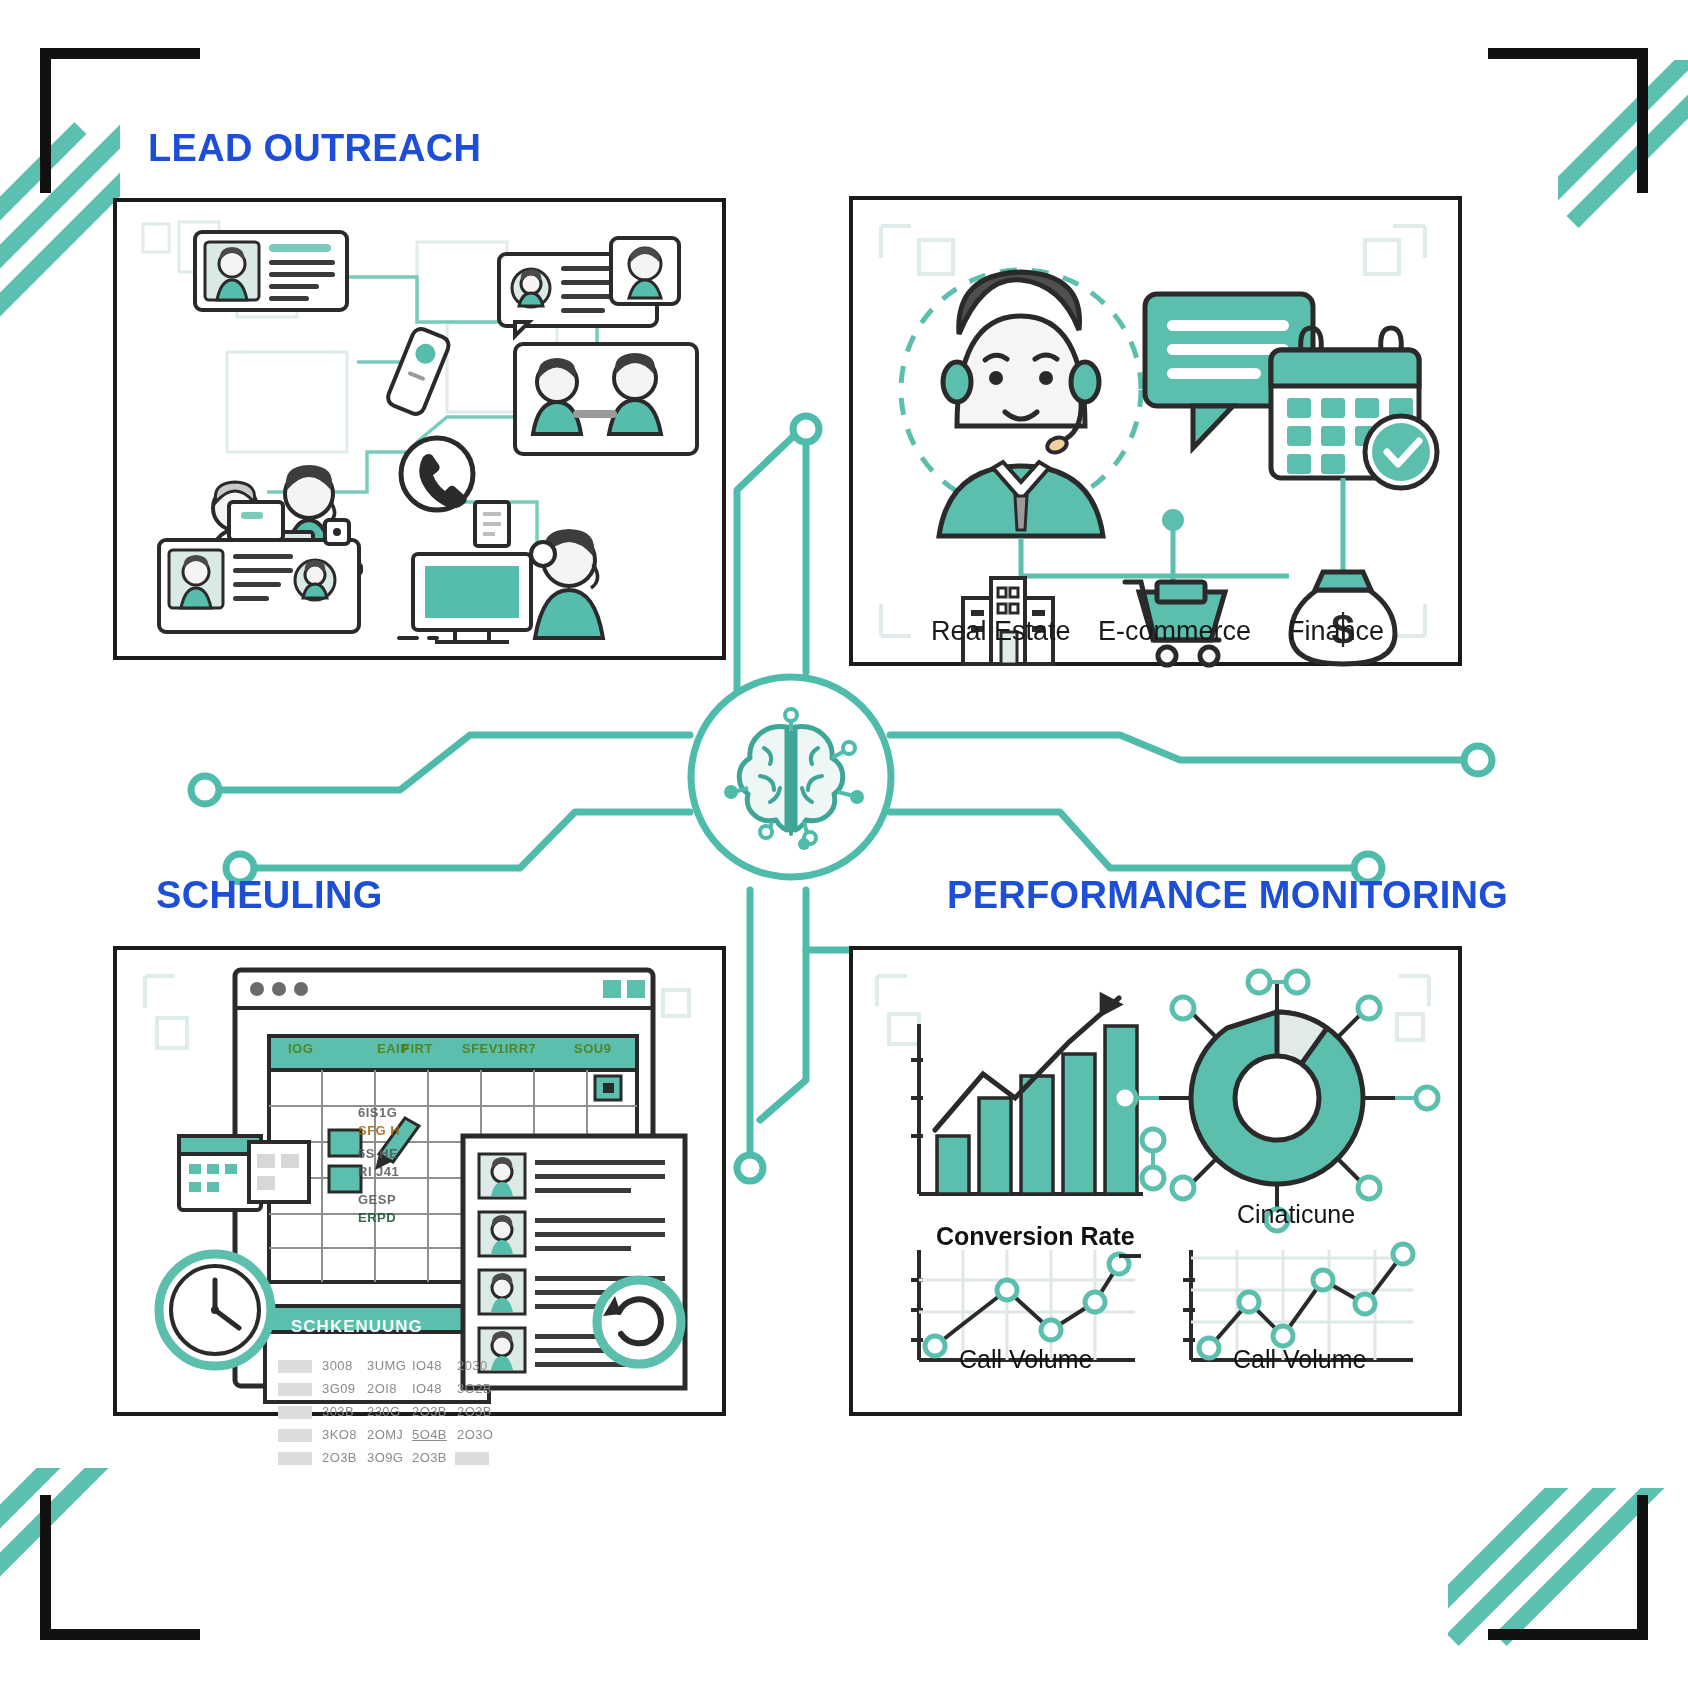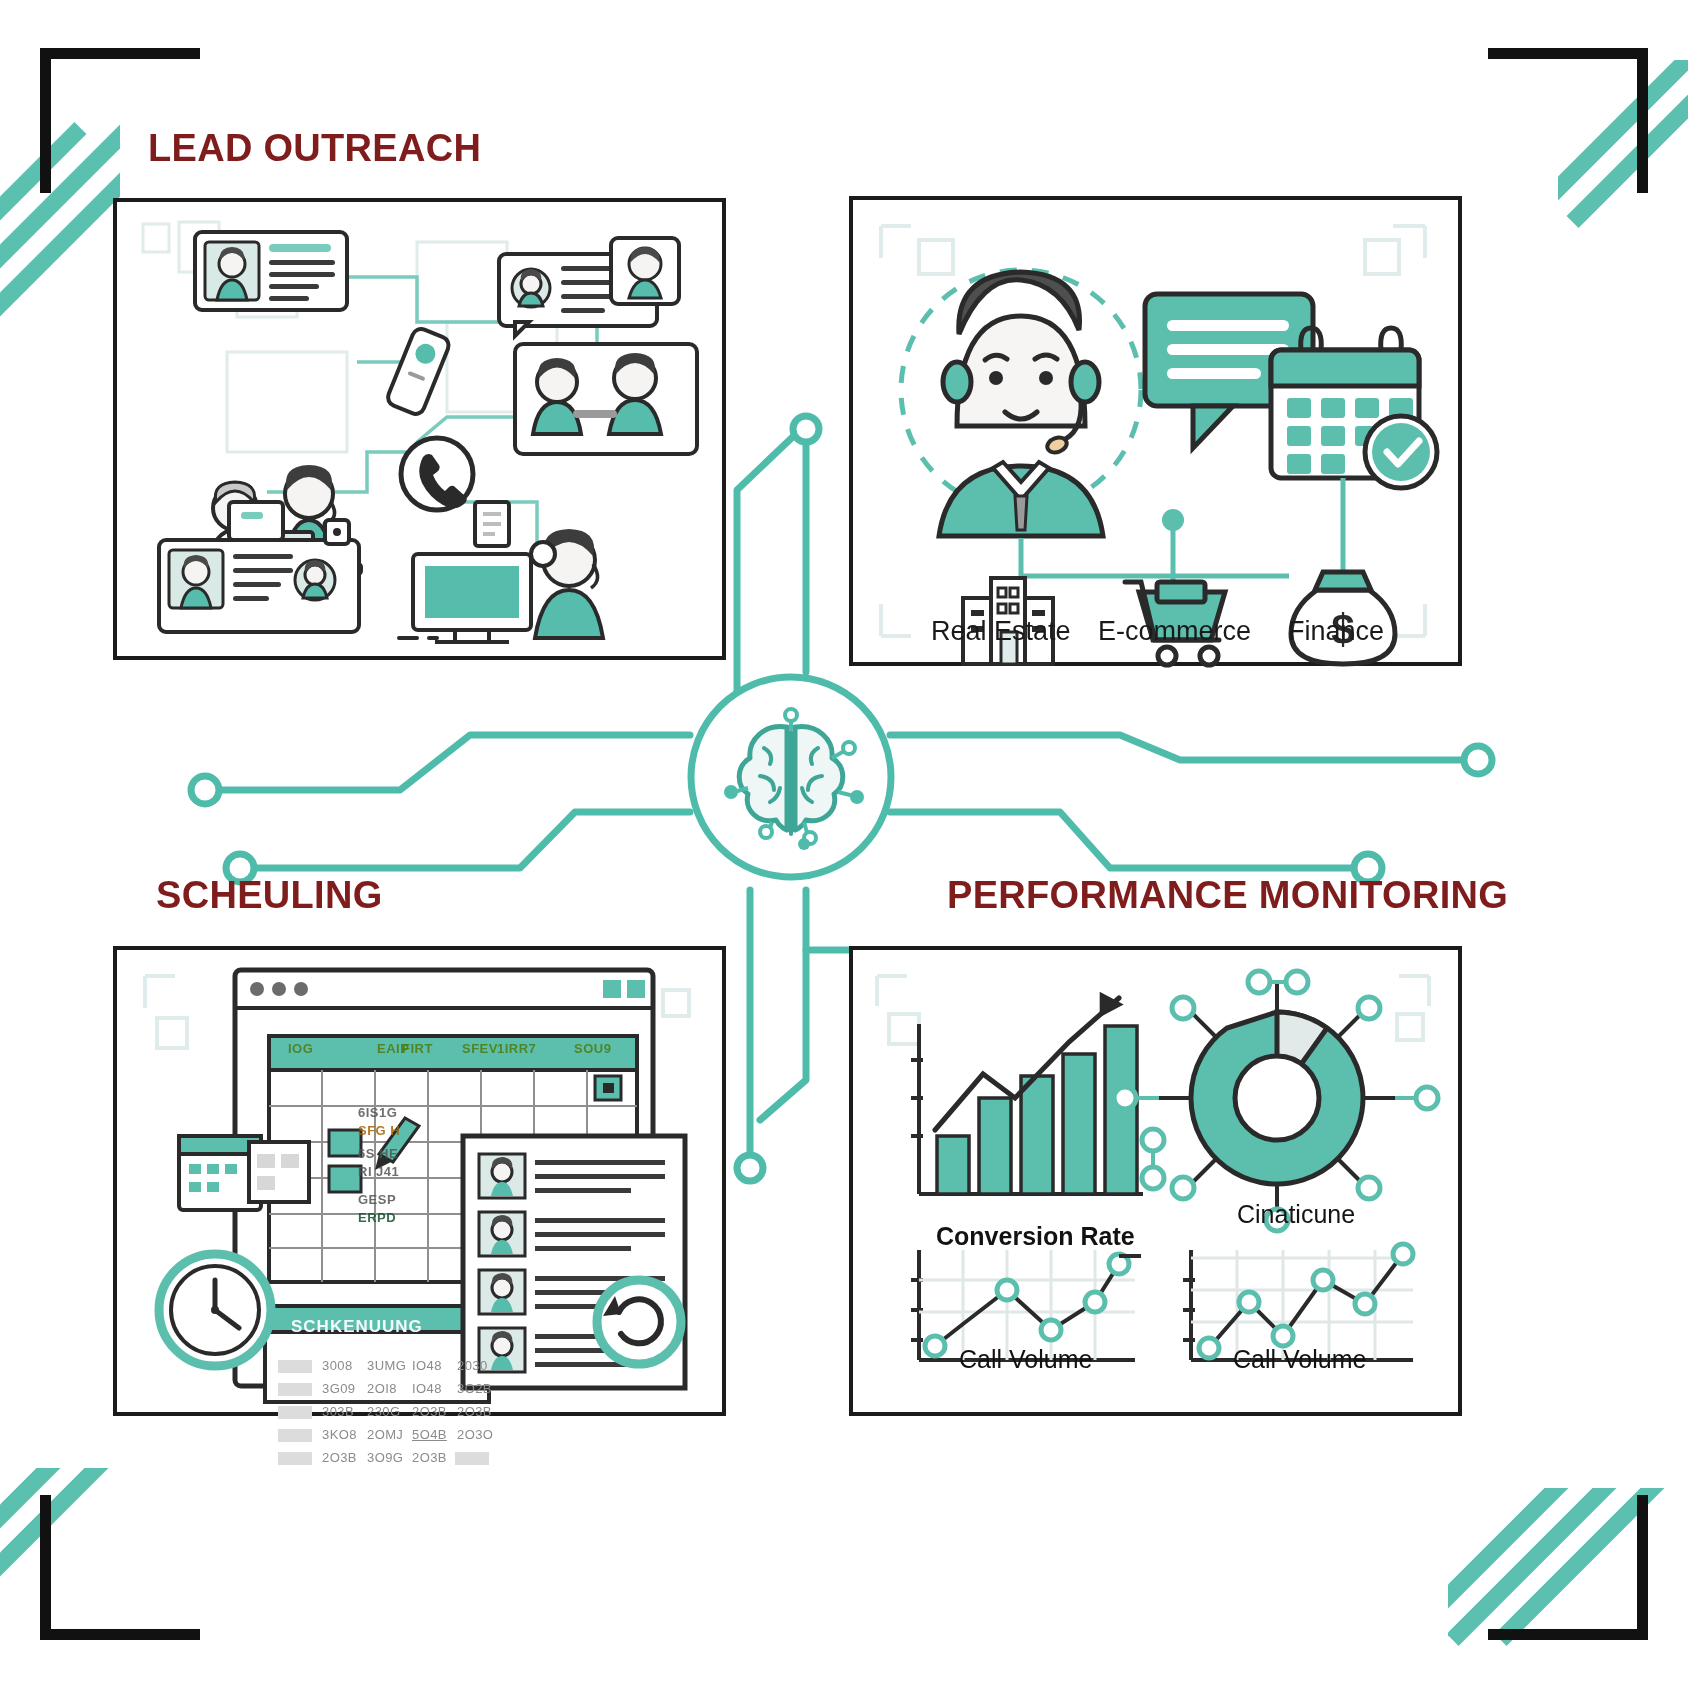--- a/index.html
+++ b/index.html
@@ -21,21 +21,21 @@
     width: 17px; height: 260px; background: #5cc0b0;
     transform: rotate(45deg); transform-origin: center;
   }
 
   
   .panel {
     position: absolute; border: 4px solid #1b1b1b; background: #fff;
   }
   .panel-title {
     position: absolute; font-size: 38px; font-weight: 700;
-    letter-spacing: 0.3px; color: #7f1d1d; white-space: nowrap;
+    letter-spacing: 0.3px; color: #1d4ed8; white-space: nowrap;
   }
   svg { display: block; overflow: visible; }
 
   
   .industry-label {
     position: absolute; font-size: 27px; color: #1a1a1a;
     text-align: center; white-space: nowrap;
   }
 
   

